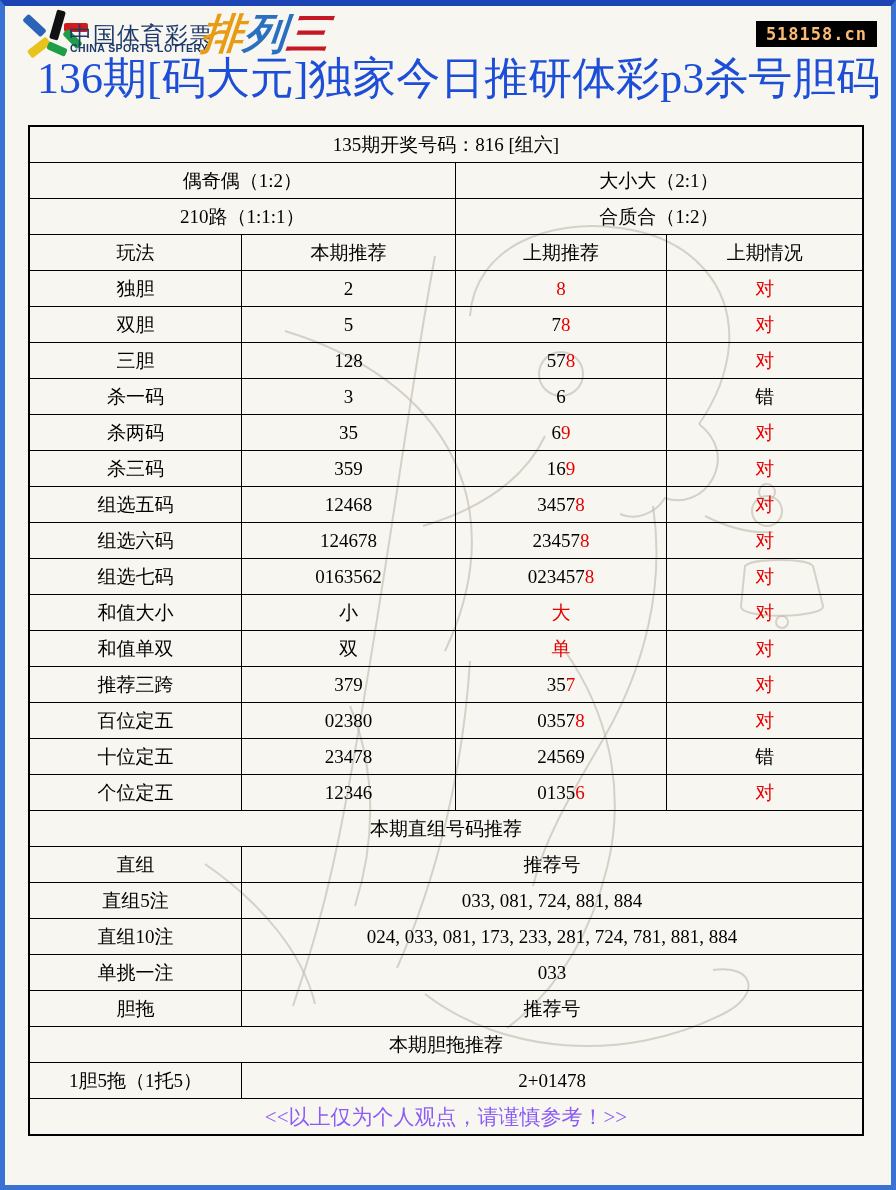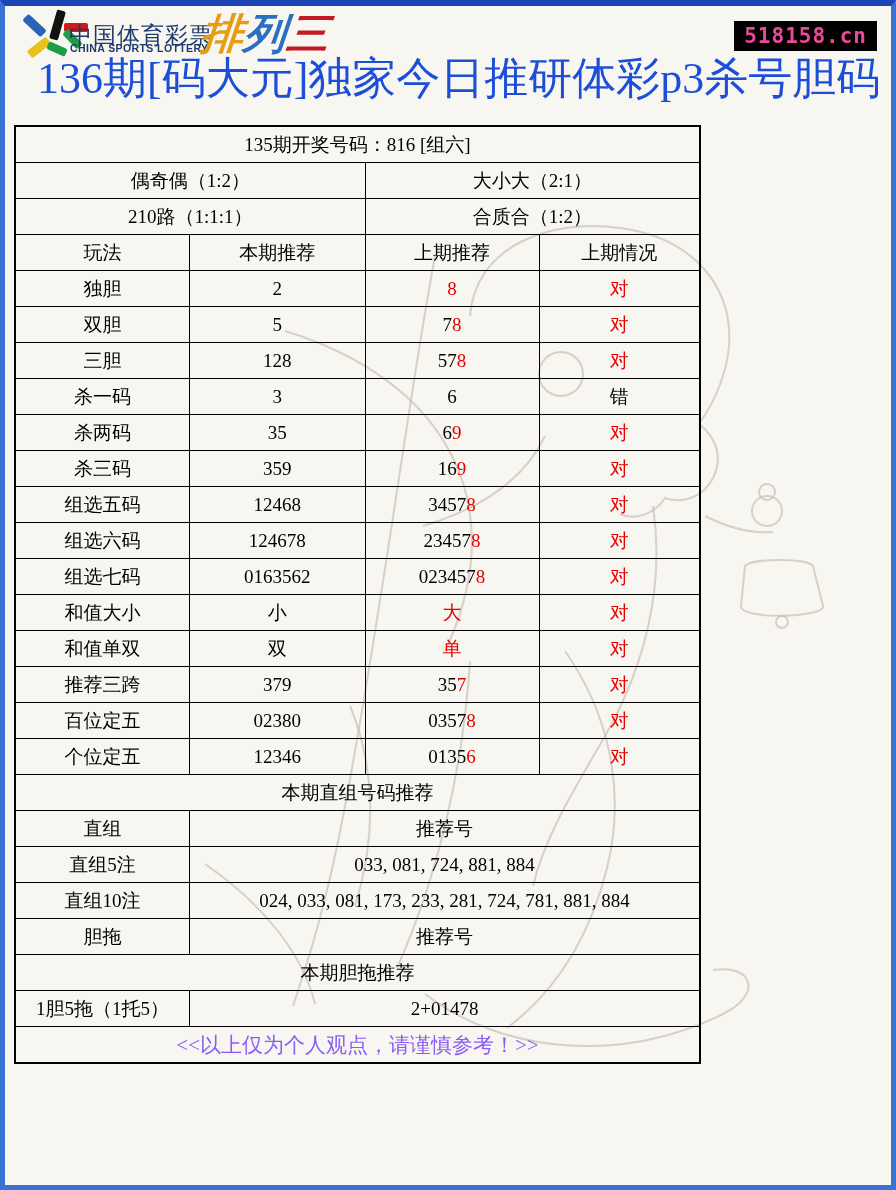--- a/index.html
+++ b/index.html
@@ -25,30 +25,30 @@
   .bar.green2{left:27px;top:35px;width:20px;height:8px;transform:rotate(24deg);background:#1e9e46;}
   .logo-cn{position:absolute;left:64px;top:14px;font-family:"Liberation Sans",sans-serif;
            font-weight:normal;color:#1e3a6b;font-size:23px;letter-spacing:1px;white-space:nowrap;}
   .logo-en{position:absolute;left:65px;top:36px;font-family:"Liberation Sans",sans-serif;
            font-weight:bold;color:#1e3a6b;font-size:10.5px;letter-spacing:0.4px;white-space:nowrap;}
   .pl3{position:absolute;left:196px;top:0px;font-family:"Liberation Sans",sans-serif;
        font-weight:bold;font-style:italic;font-size:42px;letter-spacing:1px;transform:skewX(-5deg);white-space:nowrap;}
   .pl3 .c0{color:#e89c14;}
   .pl3 .c1{color:#2a6fc0;}
   .pl3 .c2{color:#c41824;}
-  .badge{position:absolute;right:14px;top:15px;background:#000;color:#ec4899;
-         font-family:"DejaVu Sans Mono",monospace;font-weight:bold;font-size:21px;
+  .badge{position:absolute;right:14px;top:15px;background:#000;color:#fdba74;
+         font-family:"DejaVu Sans Mono",monospace;font-weight:bold;font-size:17px;
          padding:3px 10px;letter-spacing:1px;}
   .title{position:absolute;left:32px;top:48px;margin:0;font-weight:normal;
          font-size:44px;line-height:1.12;color:#1d4ed8;white-space:nowrap;letter-spacing:0px;}
   
   .sketch{position:absolute;left:0;top:0;z-index:0;}
   .sketch path,.sketch circle,.sketch ellipse{fill:none;stroke:#c2bdb0;stroke-width:2;opacity:.65;}
   
-  .table-wrap{position:absolute;left:9px;top:119px;width:687px;z-index:1;}
+  .table-wrap{position:absolute;left:23px;top:119px;width:836px;z-index:1;}
   table{width:100%;border-collapse:collapse;table-layout:fixed;background:transparent;
         border:2px solid #000;}
   td{border:1px solid #000;height:35px;text-align:center;vertical-align:middle;
      font-size:19px;color:#000;padding:0 2px;white-space:nowrap;overflow:hidden;}
   td.red, span.red{color:#e60000;}
   td.disc{color:#8b5cf6;font-size:21px;}
 </style>
 </head>
 <body>
 
@@ -187,20 +187,26 @@
             <td><span>35</span><span class="red">7</span></td>
             <td class="red">对</td>
           </tr>
           <tr>
             <td>百位定五</td>
             <td>02380</td>
             <td><span>0357</span><span class="red">8</span></td>
             <td class="red">对</td>
           </tr>
           <tr>
+            <td>十位定五</td>
+            <td>23478</td>
+            <td><span>24569</span><span class="red"></span></td>
+            <td>错</td>
+          </tr>
+          <tr>
             <td>个位定五</td>
             <td>12346</td>
             <td><span>0135</span><span class="red">6</span></td>
             <td class="red">对</td>
           </tr>
           <tr>
             <td colspan="4">本期直组号码推荐</td>
           </tr>
           <tr>
             <td>直组</td>
@@ -208,20 +214,24 @@
           </tr>
           <tr>
             <td>直组5注</td>
             <td colspan="3">033, 081, 724, 881, 884</td>
           </tr>
           <tr>
             <td>直组10注</td>
             <td colspan="3">024, 033, 081, 173, 233, 281, 724, 781, 881, 884</td>
           </tr>
           <tr>
+            <td>单挑一注</td>
+            <td colspan="3">033</td>
+          </tr>
+          <tr>
             <td>胆拖</td>
             <td colspan="3">推荐号</td>
           </tr>
           <tr>
             <td colspan="4">本期胆拖推荐</td>
           </tr>
           <tr>
             <td>1胆5拖（1托5）</td>
             <td colspan="3">2+01478</td>
           </tr>

